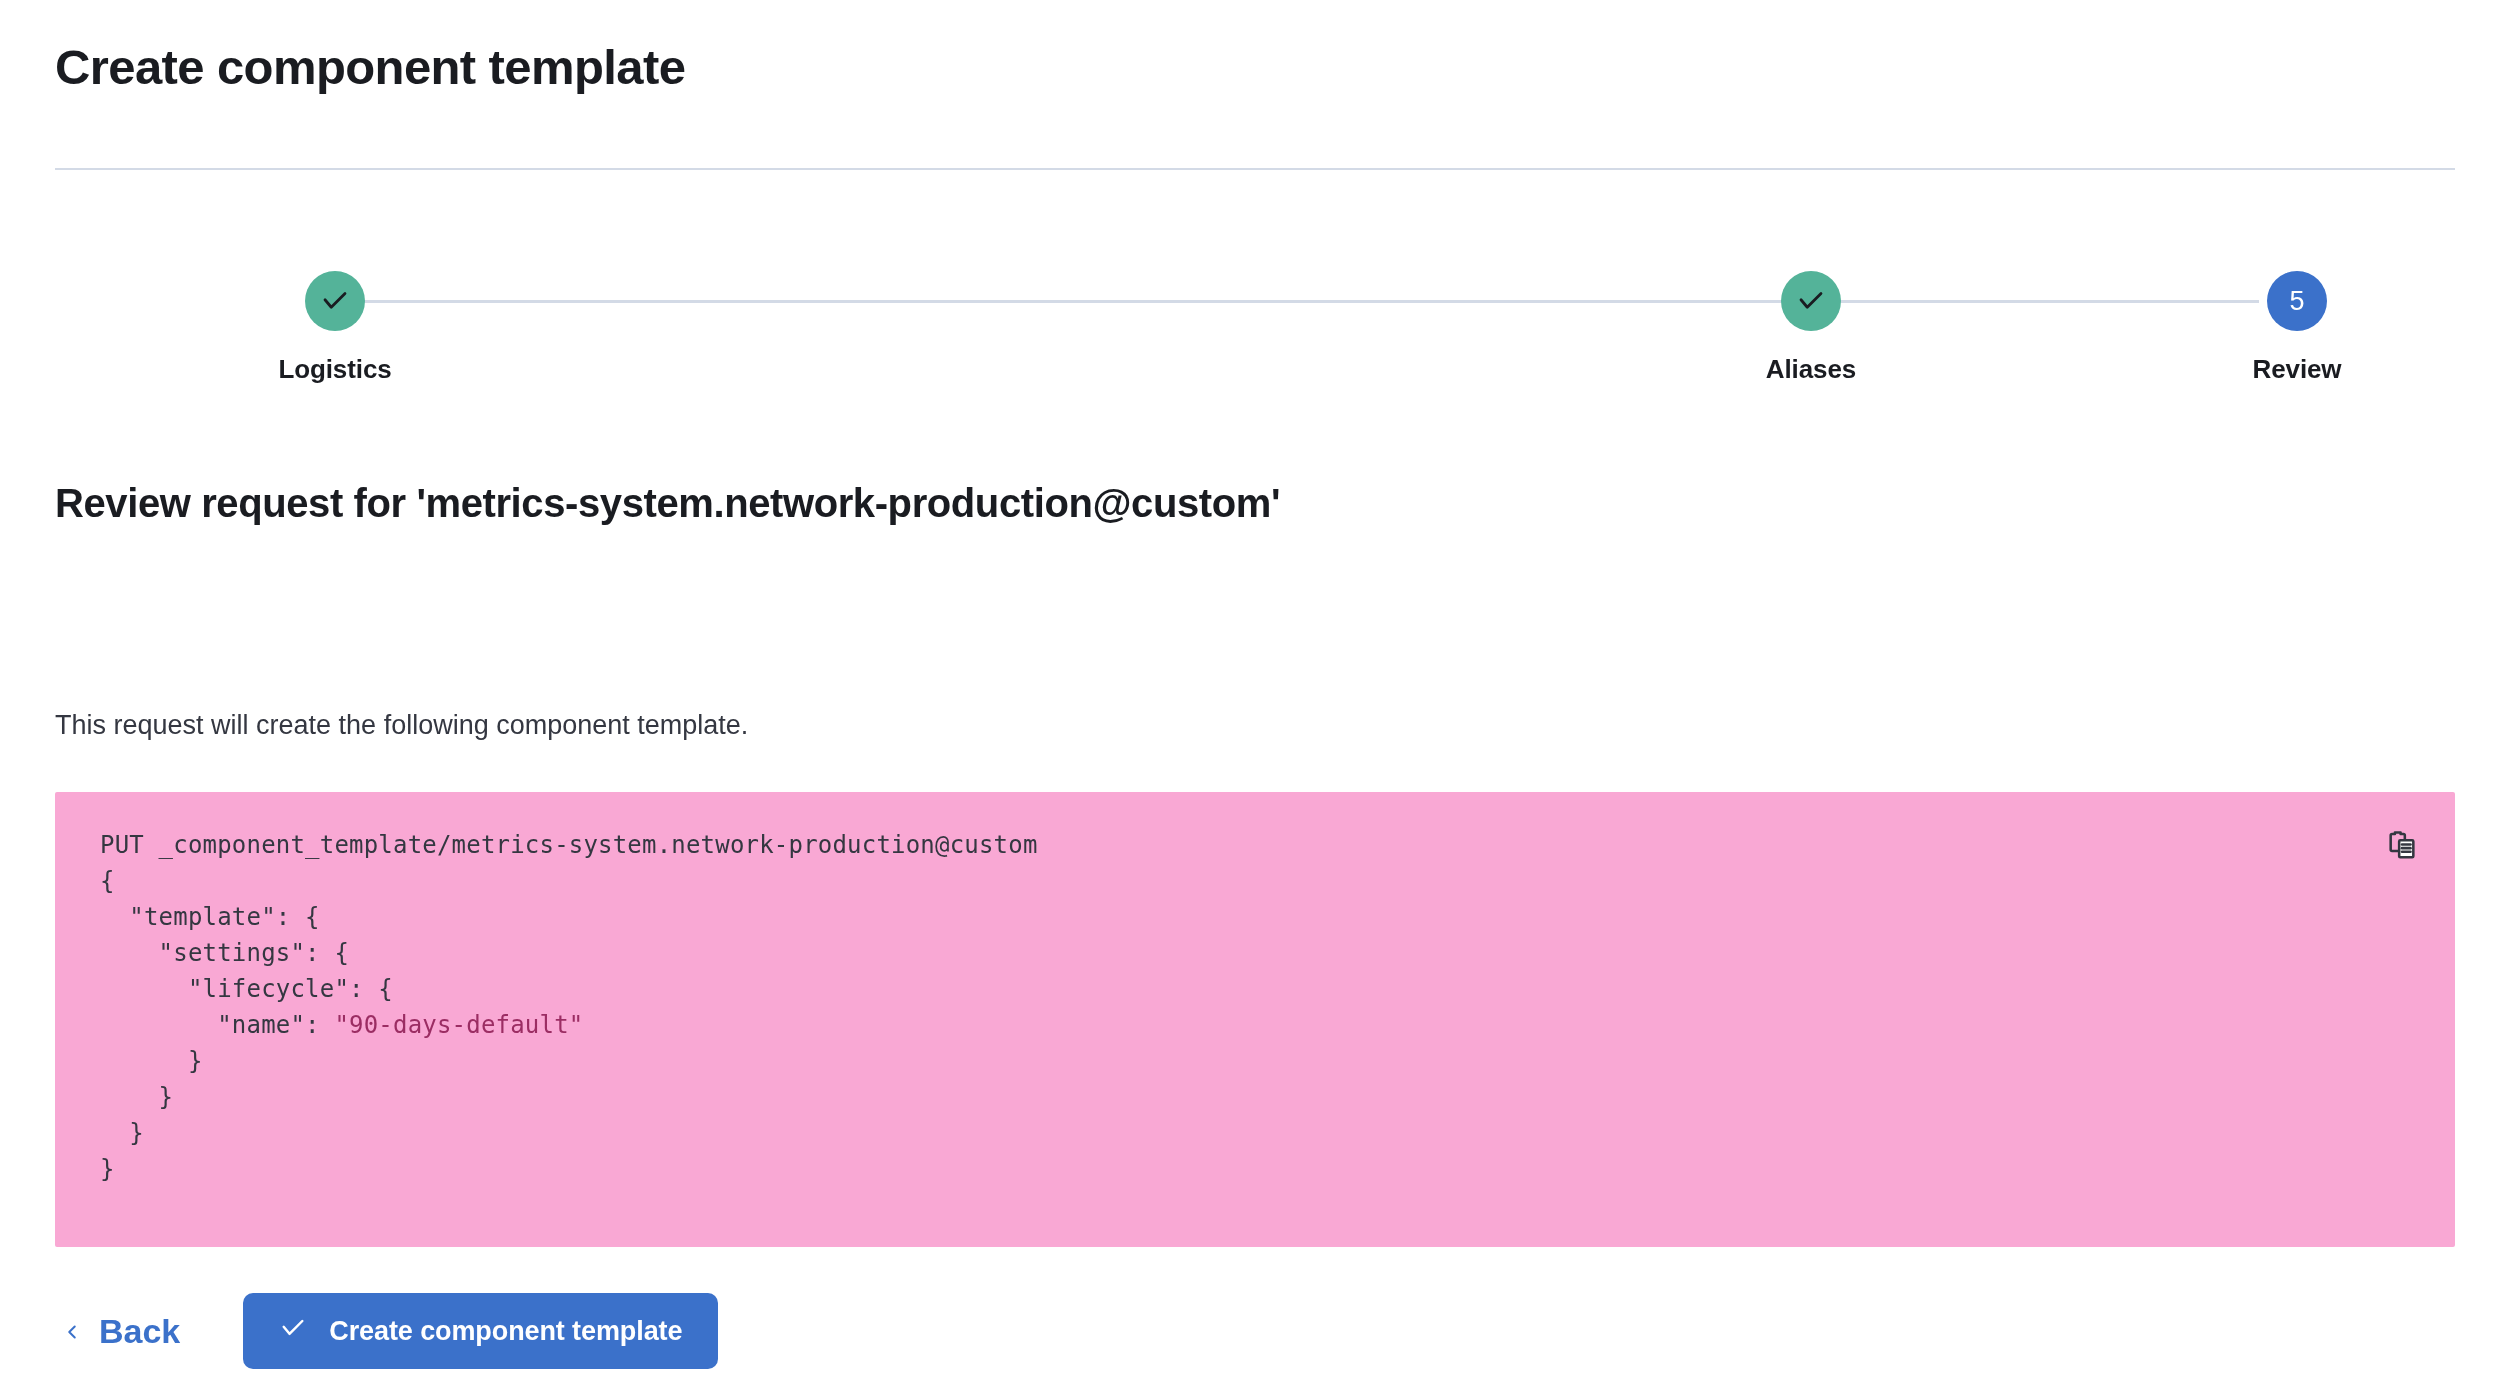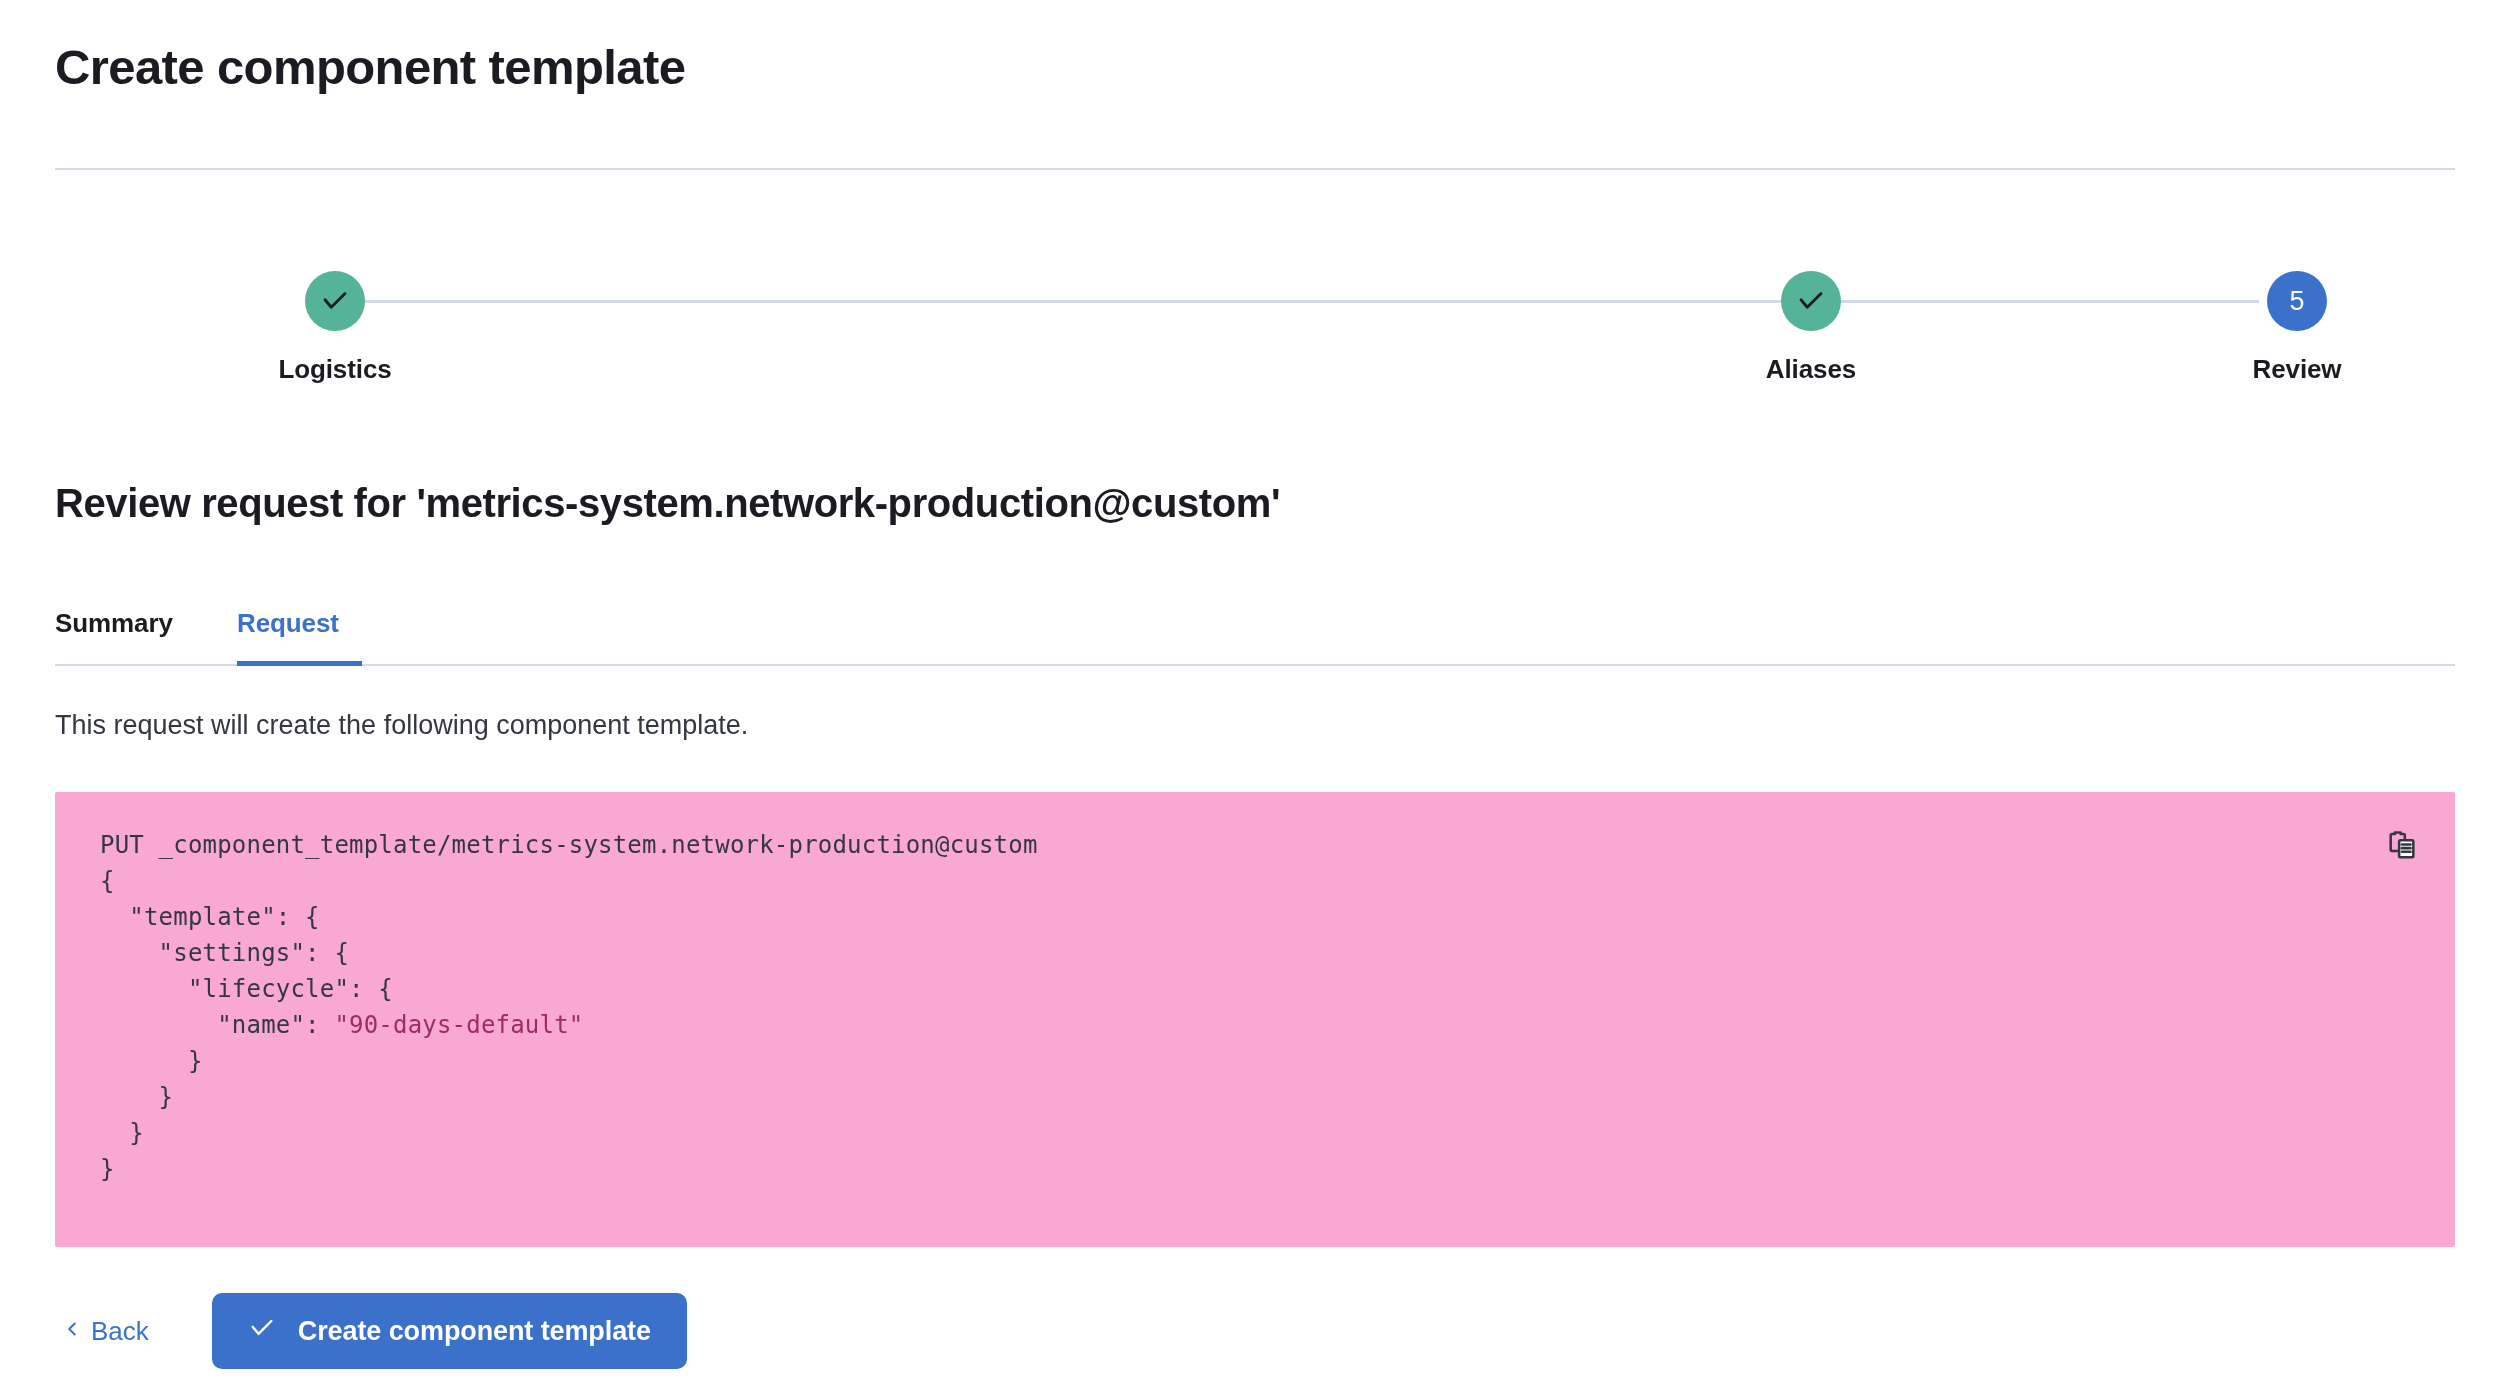--- a/index.html
+++ b/index.html
@@ -201,24 +201,24 @@
     position: absolute;
     left: 55px;
     top: 1292px;
     height: 78px;
     display: flex;
     align-items: center;
   }
   .back-link {
     display: flex;
     align-items: center;
-    gap: 8px;
+    gap: 16px;
     color: #3b71ca;
-    font-size: 26px;
-    font-weight: 400;
+    font-size: 34px;
+    font-weight: 700;
     cursor: pointer;
     padding: 8px 6px;
     text-decoration: none;
   }
   .primary-btn {
     margin-left: 57px;
     display: flex;
     align-items: center;
     gap: 22px;
     background: #3b71ca;
@@ -272,25 +272,20 @@
     <div class="step" style="left:2242px;">
       <div class="step-circle current">
         <span class="step-num">5</span>
       </div>
       <div class="step-label">Review</div>
     </div>
   </div>
 
   <h2 class="review-heading">Review request for 'metrics-system.network-production@custom'</h2>
 
-  <div class="tabs">
-    <div class="tabs-rule"></div>
-    <div class="tab" id="tab-summary">Summary</div>
-    <div class="tab active" id="tab-request">Request</div>
-  </div>
 
   <p class="desc">This request will create the following component template.</p>
 
   <div class="code-panel">
     <pre class="code-block"><span>PUT _component_template/metrics-system.network-production@custom</span>
 <span>{</span>
 <span>  "template": {</span>
 <span>    "settings": {</span>
 <span>      "lifecycle": {</span>
 <span>        "name": </span><span class="str">"90-days-default"</span>

